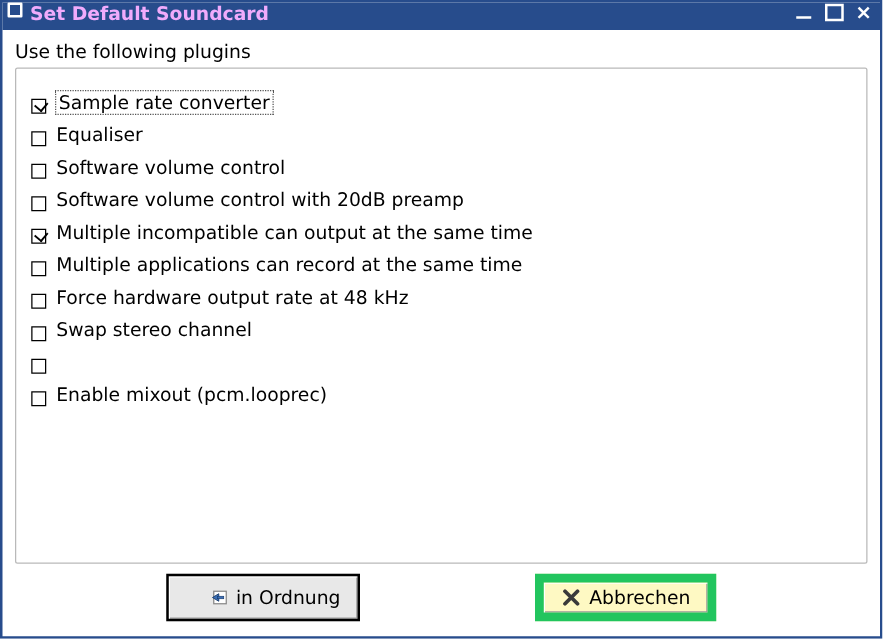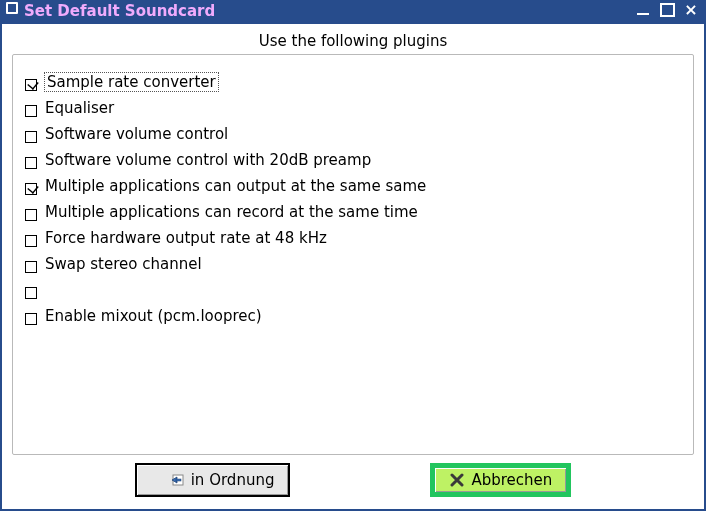--- a/index.html
+++ b/index.html
@@ -47,21 +47,21 @@
   .tb-btn.min::before { content: ""; display: block; width: 12px; height: 2px; background: #fff; position: relative; top: 4px; }
   .tb-btn.max::before { content: ""; display: block; width: 11px; height: 10px; border: 2px solid #fff; }
   .tb-btn.close::before { content: "\00d7"; font-size: 16px; font-weight: bold; }
 
   .content {
     flex: 1;
     padding: 6px 10px 8px 10px;
     display: flex; flex-direction: column;
   }
   .heading {
-    text-align: center;
+    text-align: left;
     font-size: 15px;
     padding: 2px 0 4px 0;
   }
   .group {
     flex: 1;
     border: 1px solid #b9b9b9;
     padding: 10px 12px;
     border-radius: 2px;
   }
   .row {
@@ -94,22 +94,22 @@
   .buttonbar {
     display: flex;
     justify-content: center;
     gap: 140px;
     padding: 8px 0 4px 0;
   }
   .btn {
     display: inline-flex; align-items: center;
     gap: 6px;
     padding: 3px 14px;
-    border: 5px solid #22c55e;
-    background: #bef264;
+    border: 7px solid #22c55e;
+    background: #fef9c3;
     font-size: 15px;
     box-shadow: 1px 1px 0 #fff inset, -1px -1px 0 #999 inset;
   }
   .btn.default {
     border: 2px solid #000;
     background: #e8e8e8;
     padding-left: 32px;
   }
   .btn-icon-ok {
     width: 16px; height: 16px;
@@ -154,21 +154,21 @@
         <div class="row">
           <span class="cb"></span>
           <span class="lbl">Software volume control</span>
         </div>
         <div class="row">
           <span class="cb"></span>
           <span class="lbl">Software volume control with 20dB preamp</span>
         </div>
         <div class="row">
           <span class="cb checked"></span>
-          <span class="lbl">Multiple applications can output at the same same</span>
+          <span class="lbl">Multiple incompatible can output at the same time</span>
         </div>
         <div class="row">
           <span class="cb"></span>
           <span class="lbl">Multiple applications can record at the same time</span>
         </div>
         <div class="row">
           <span class="cb"></span>
           <span class="lbl">Force hardware output rate at 48 kHz</span>
         </div>
         <div class="row">

